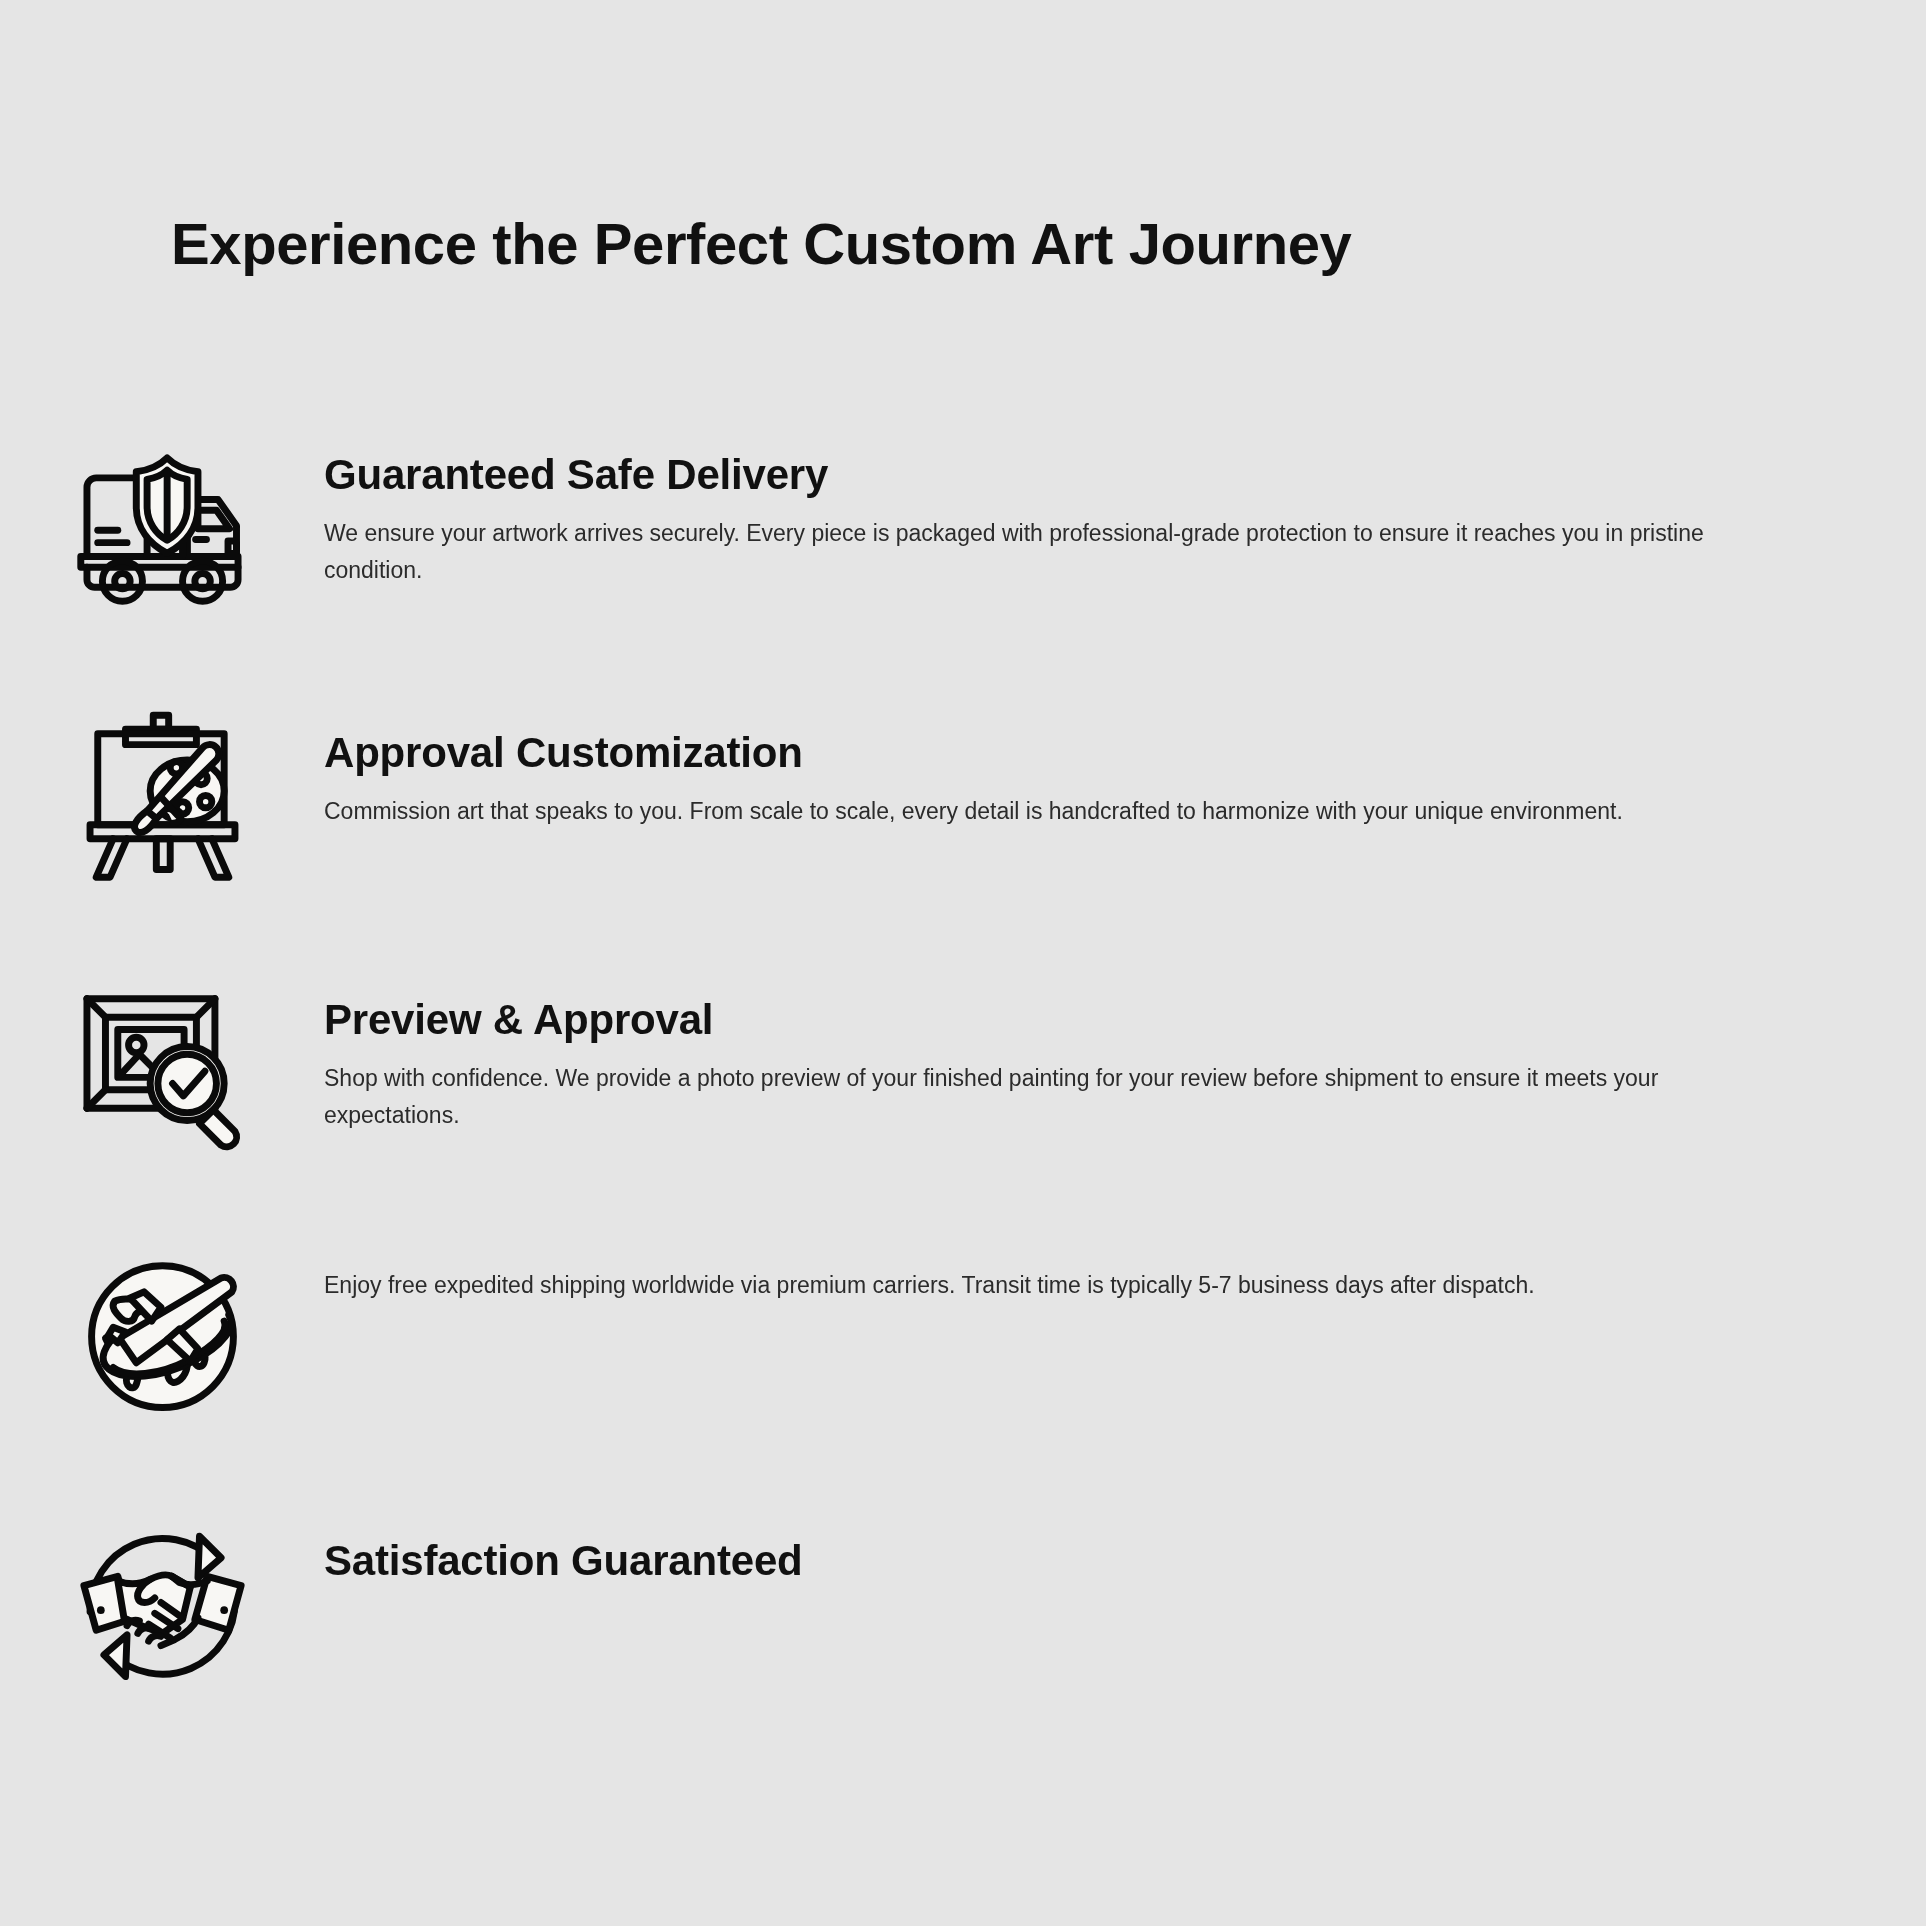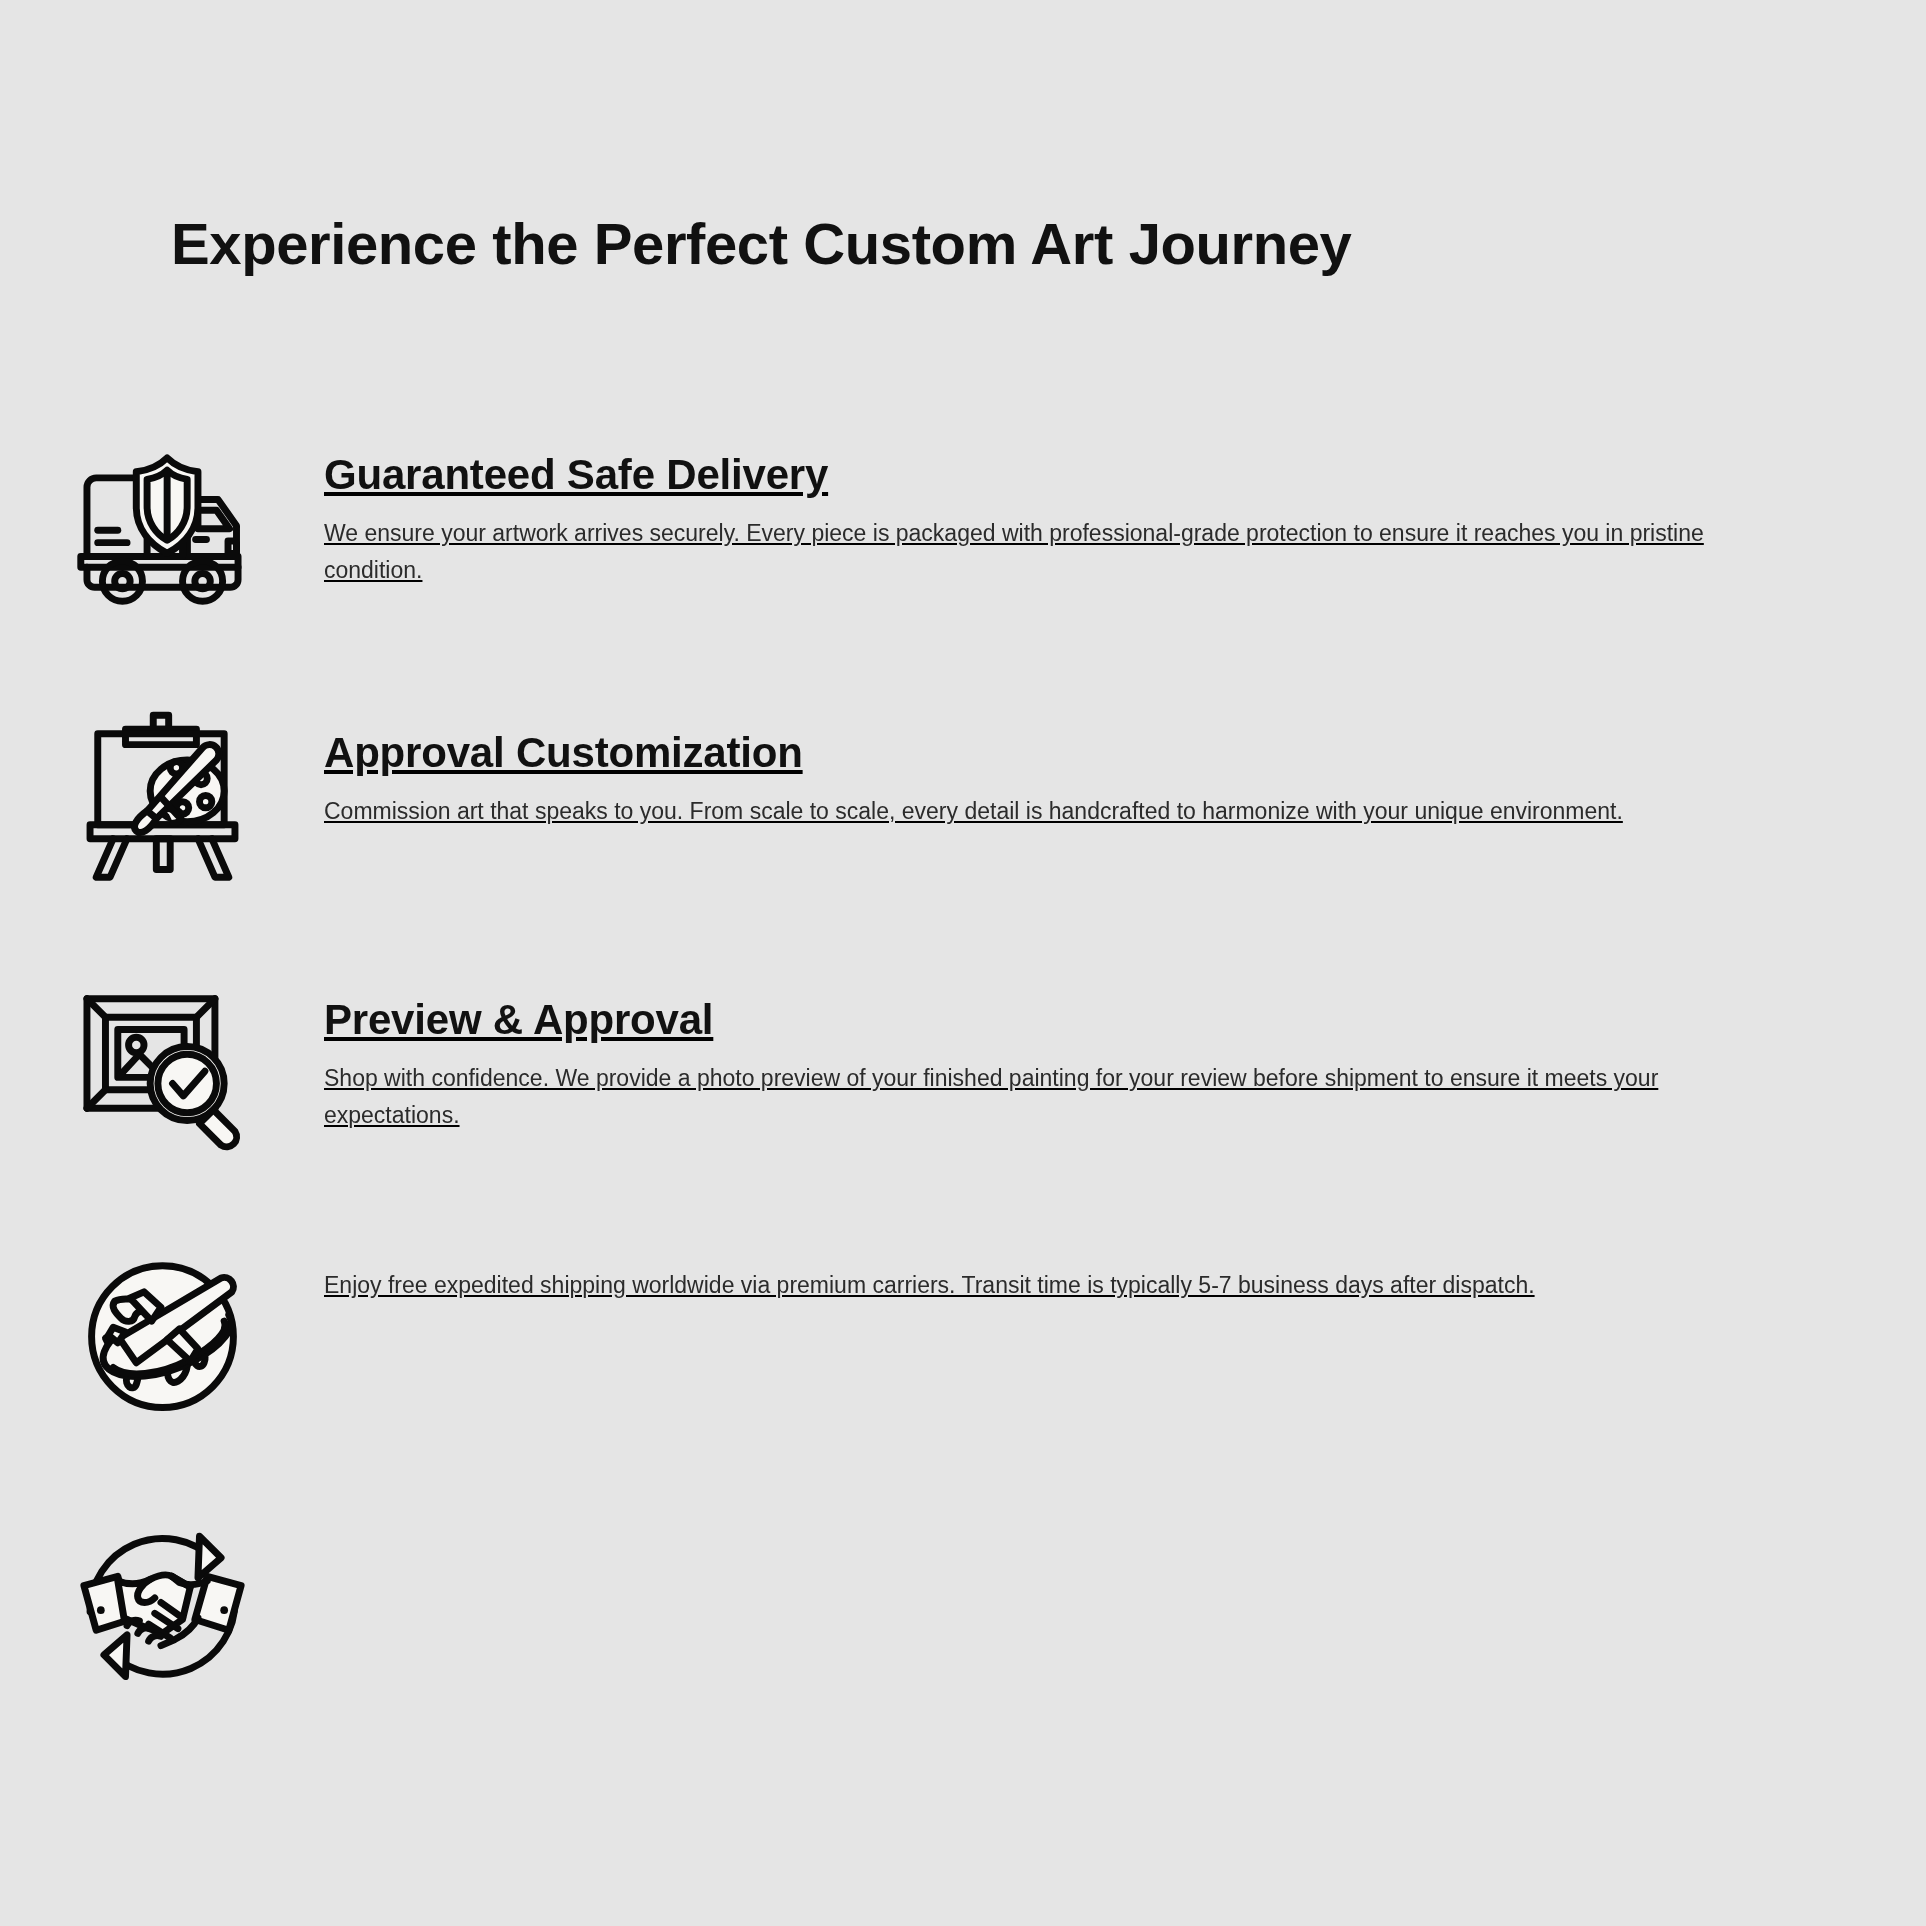--- a/index.html
+++ b/index.html
@@ -63,21 +63,20 @@
     width: 185px;
     height: 185px;
     display: block;
   }
   .feature-icon svg { width: 100%; height: 100%; display: block; }
 
   .feature-text-cell {
     flex: 1 1 auto;
     padding-top: 34px;
     padding-right: 103px;
-    text-decoration: underline;
   }
 
   .feature-title {
     font-size: 42px;
     font-weight: 700;
     color: #111111;
     letter-spacing: -0.2px;
     line-height: 1.12;
     margin-bottom: 17px;
     white-space: nowrap;
@@ -309,18 +308,19 @@
 
             <path d="M74 150 a12 12 0 0 1 16 -6"></path>
             <path d="M88 160 a12 12 0 0 1 16 -6"></path>
             <path d="M102 170 a12 12 0 0 1 16 -6"></path>
 
             <path d="M132 86 L156 100"></path>
           </svg>
         </span>
       </div>
       <div class="feature-text-cell">
+        <div class="feature-title">Satisfaction Guaranteed</div>
       </div>
     </div>
 
   </div>
 </div>
 
 
 </body></html>

